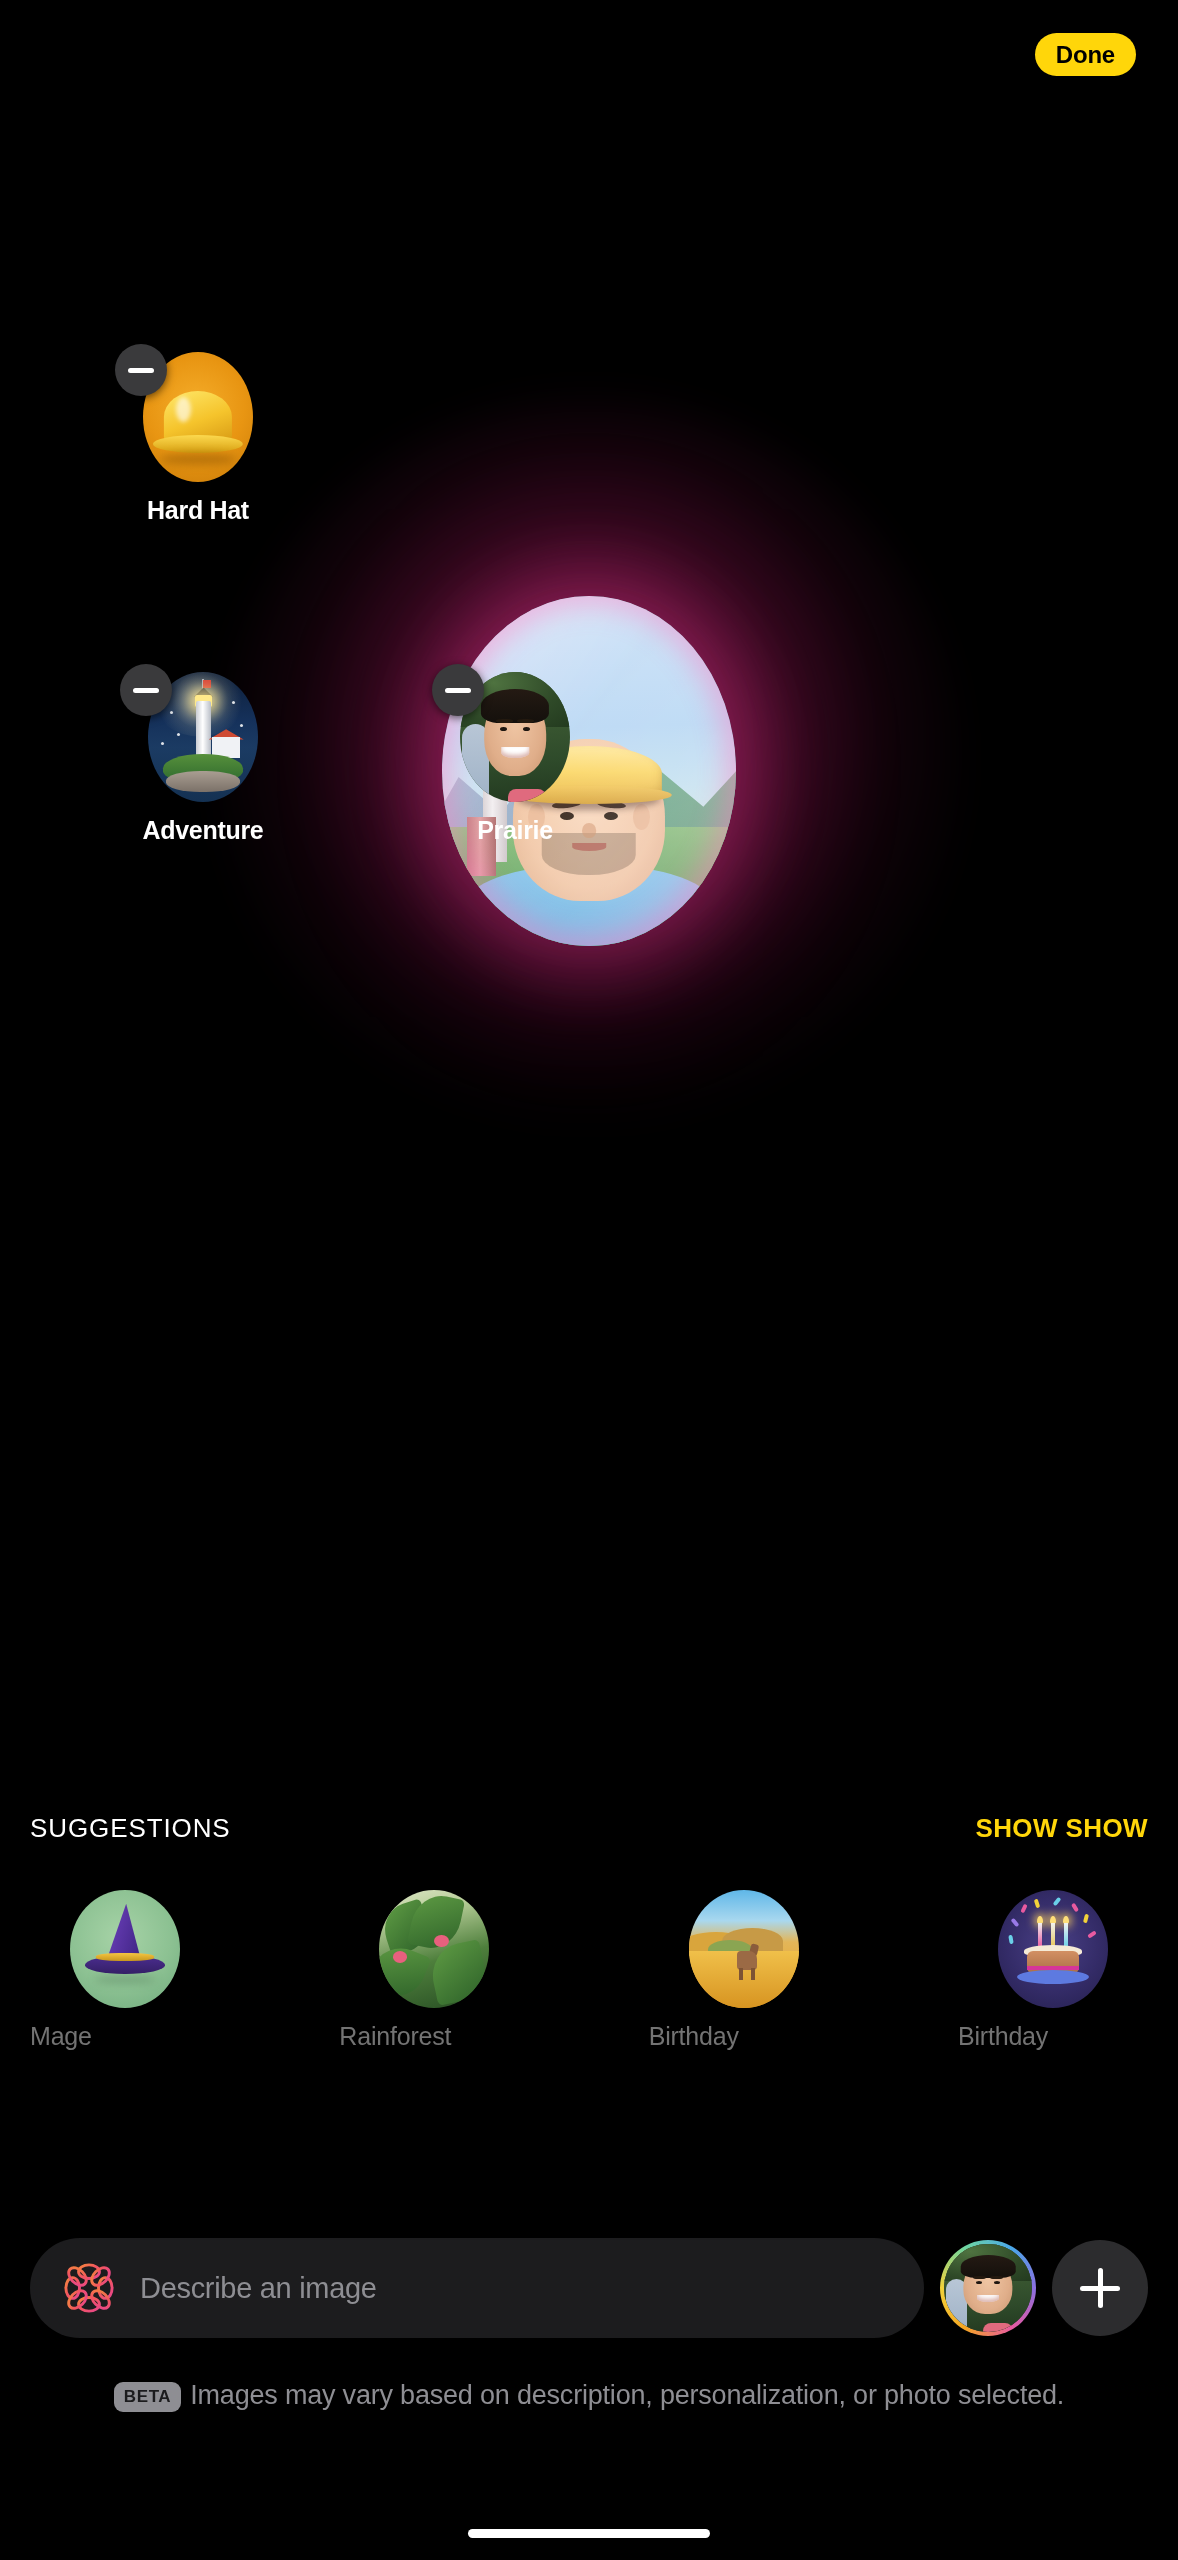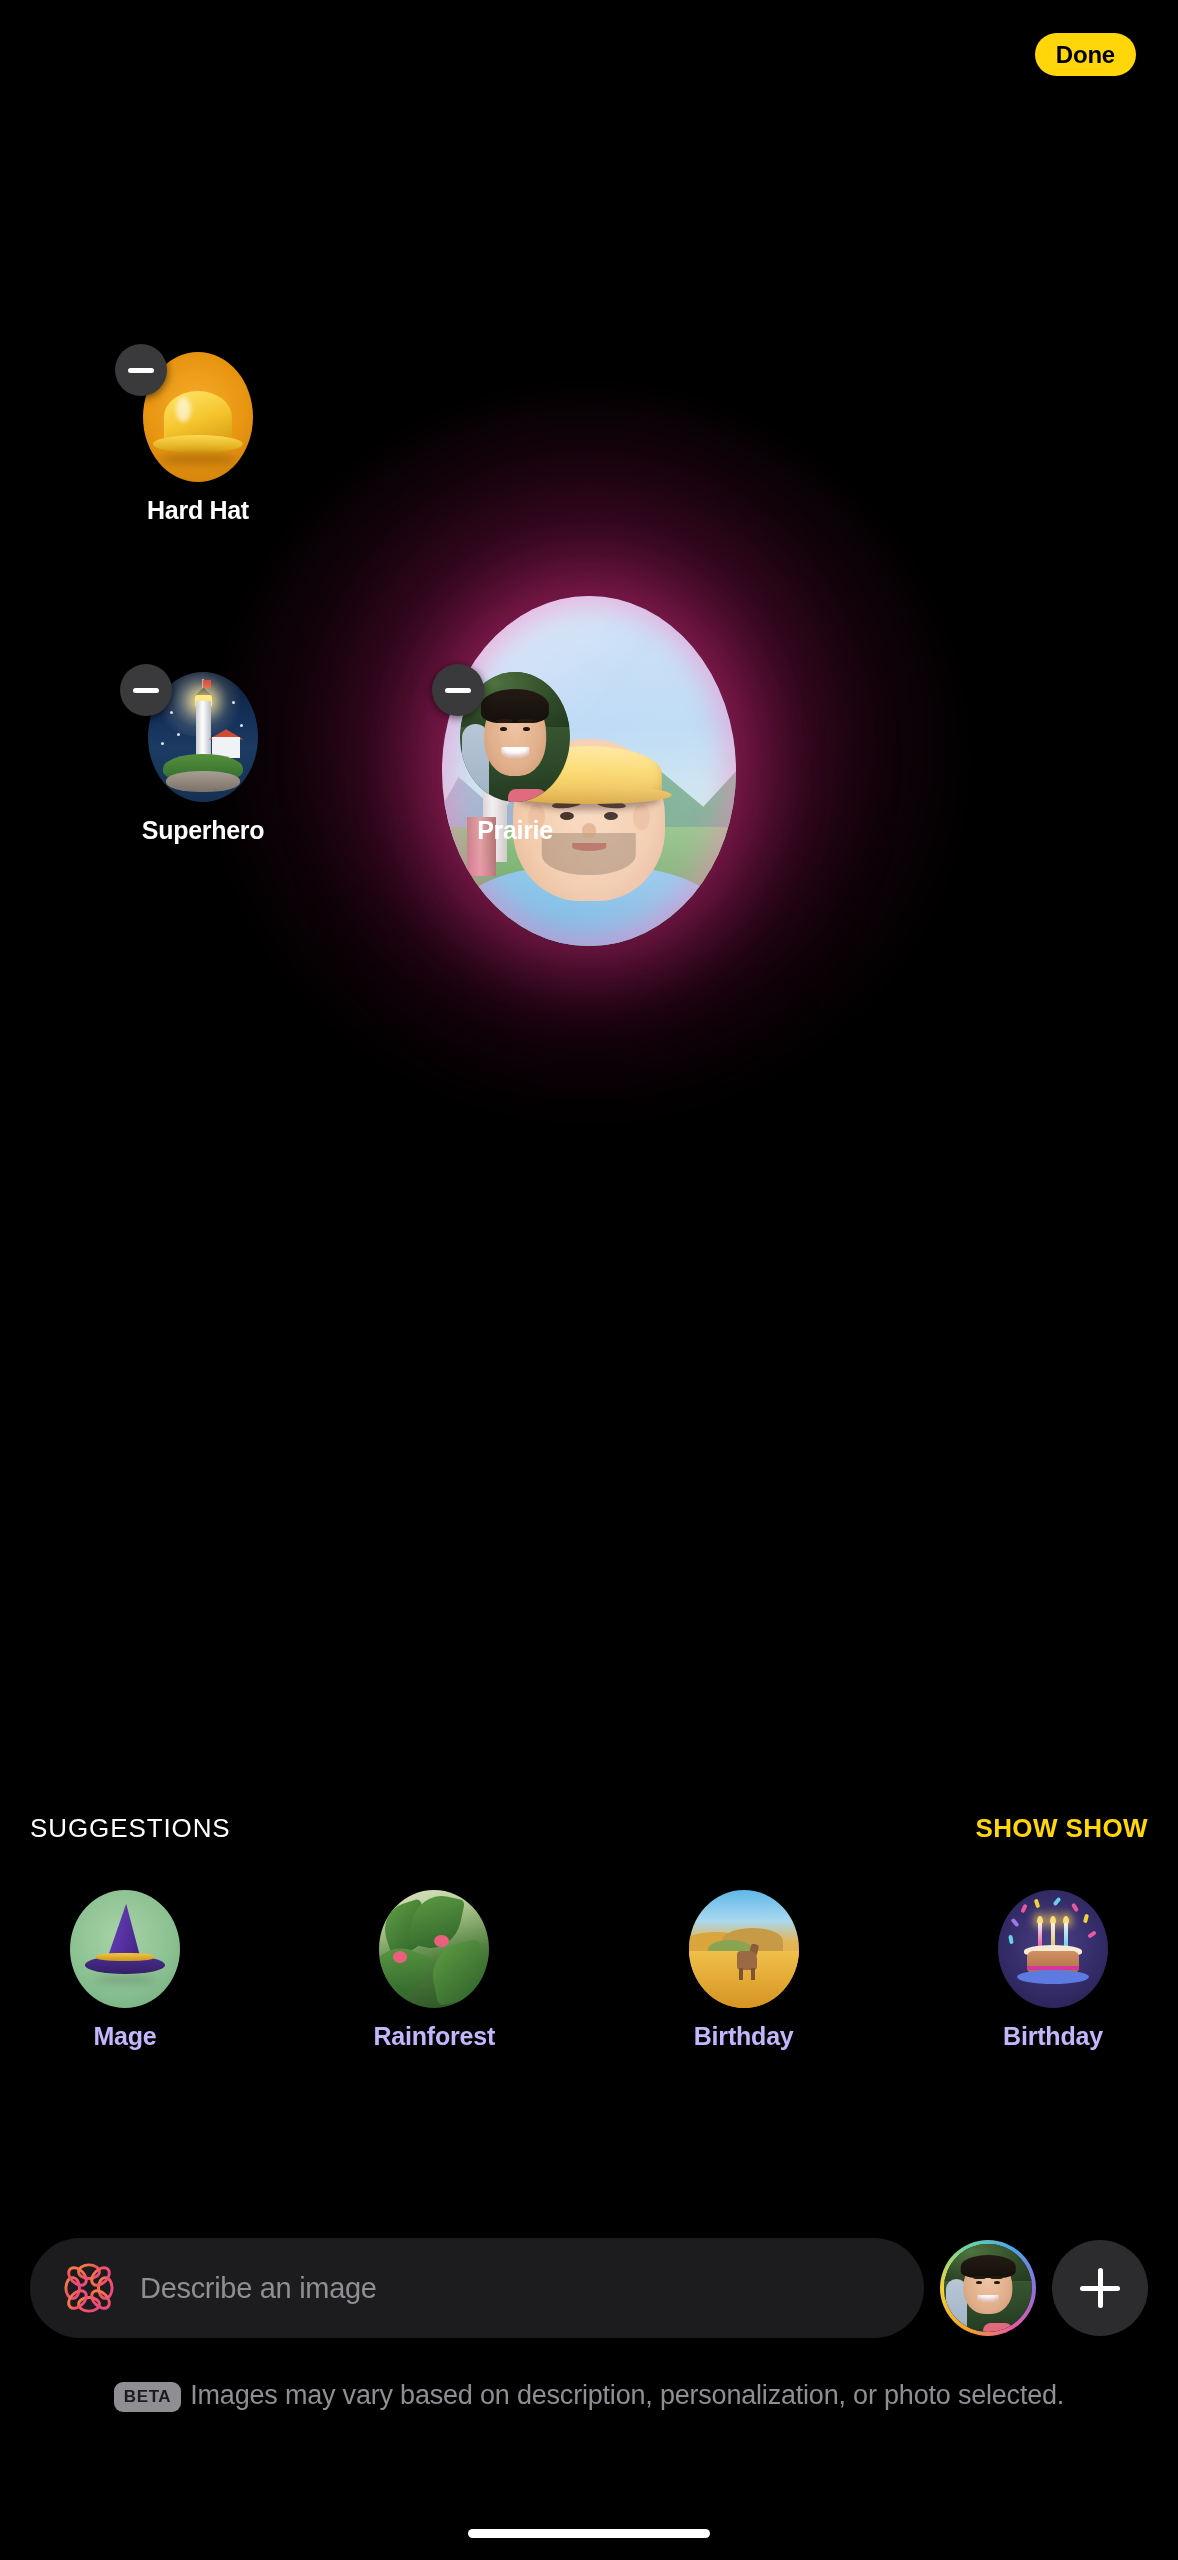--- a/index.html
+++ b/index.html
@@ -313,22 +313,22 @@
   .sugg-more { color:#FFD60A; font-size:26px; font-weight:600; letter-spacing:0.4px; cursor:pointer; }
 
   .sugg-row {
     position:absolute; left:0; top:1890px; width:1178px; height:180px;
     display:flex; align-items:flex-start; justify-content:space-between;
     padding:0 30px;
   }
   .sugg { width:190px; }
   .sugg .circ { width:110px; height:118px; margin:0 auto; border-radius:50%;
     overflow:hidden; position:relative; cursor:pointer; }
-  .sugg .lab { margin-top:14px; text-align:center; color:#c4b5fd;
-    font-size:25px; font-weight:700; letter-spacing:-0.2px; white-space:nowrap; }
+  .sugg .lab { margin-top:14px; text-align:left; color:#737373;
+    font-size:25px; font-weight:400; letter-spacing:-0.2px; white-space:nowrap; }
 
   
   .s-mage { background:radial-gradient(circle at 46% 40%,#a7d3a7 0%,#8cc192 55%,#6faa7d 100%); }
   .mg-brim { position:absolute; left:14%; top:56%; width:72%; height:15%;
     border-radius:50%; background:linear-gradient(180deg,#4b2d8f,#341f66); }
   .mg-cone { position:absolute; left:36%; top:12%; width:30%; height:48%;
     background:linear-gradient(100deg,#6a3fb8,#3e2383);
     clip-path:polygon(40% 0%, 100% 92%, 0% 100%); transform:rotate(6deg); }
   .mg-band { position:absolute; left:24%; top:53%; width:52%; height:7%;
     border-radius:40%; background:linear-gradient(180deg,#f5c542,#c9971d); }
@@ -530,21 +530,21 @@
             <div class="lh-tower"></div>
           <div class="lh-roof"></div>
             <div class="lh-house"></div>
           <div class="lh-hill"></div>
             <div class="lh-rocks"></div>
         </div>
       </div>
       <div class="minus">
         <i></i>
       </div>
-      <div class="label">Superhero</div>
+      <div class="label">Adventure</div>
     </div>
 
     <div class="chip c-mahmoud">
       <div class="bubble">
         <div class="art-photo">
           <div class="ph-tree"></div>
             <div class="ph-side"></div>
           <div class="ph-head"></div>
             <div class="ph-hair"></div>
           <div class="ph-brow-l"></div>

